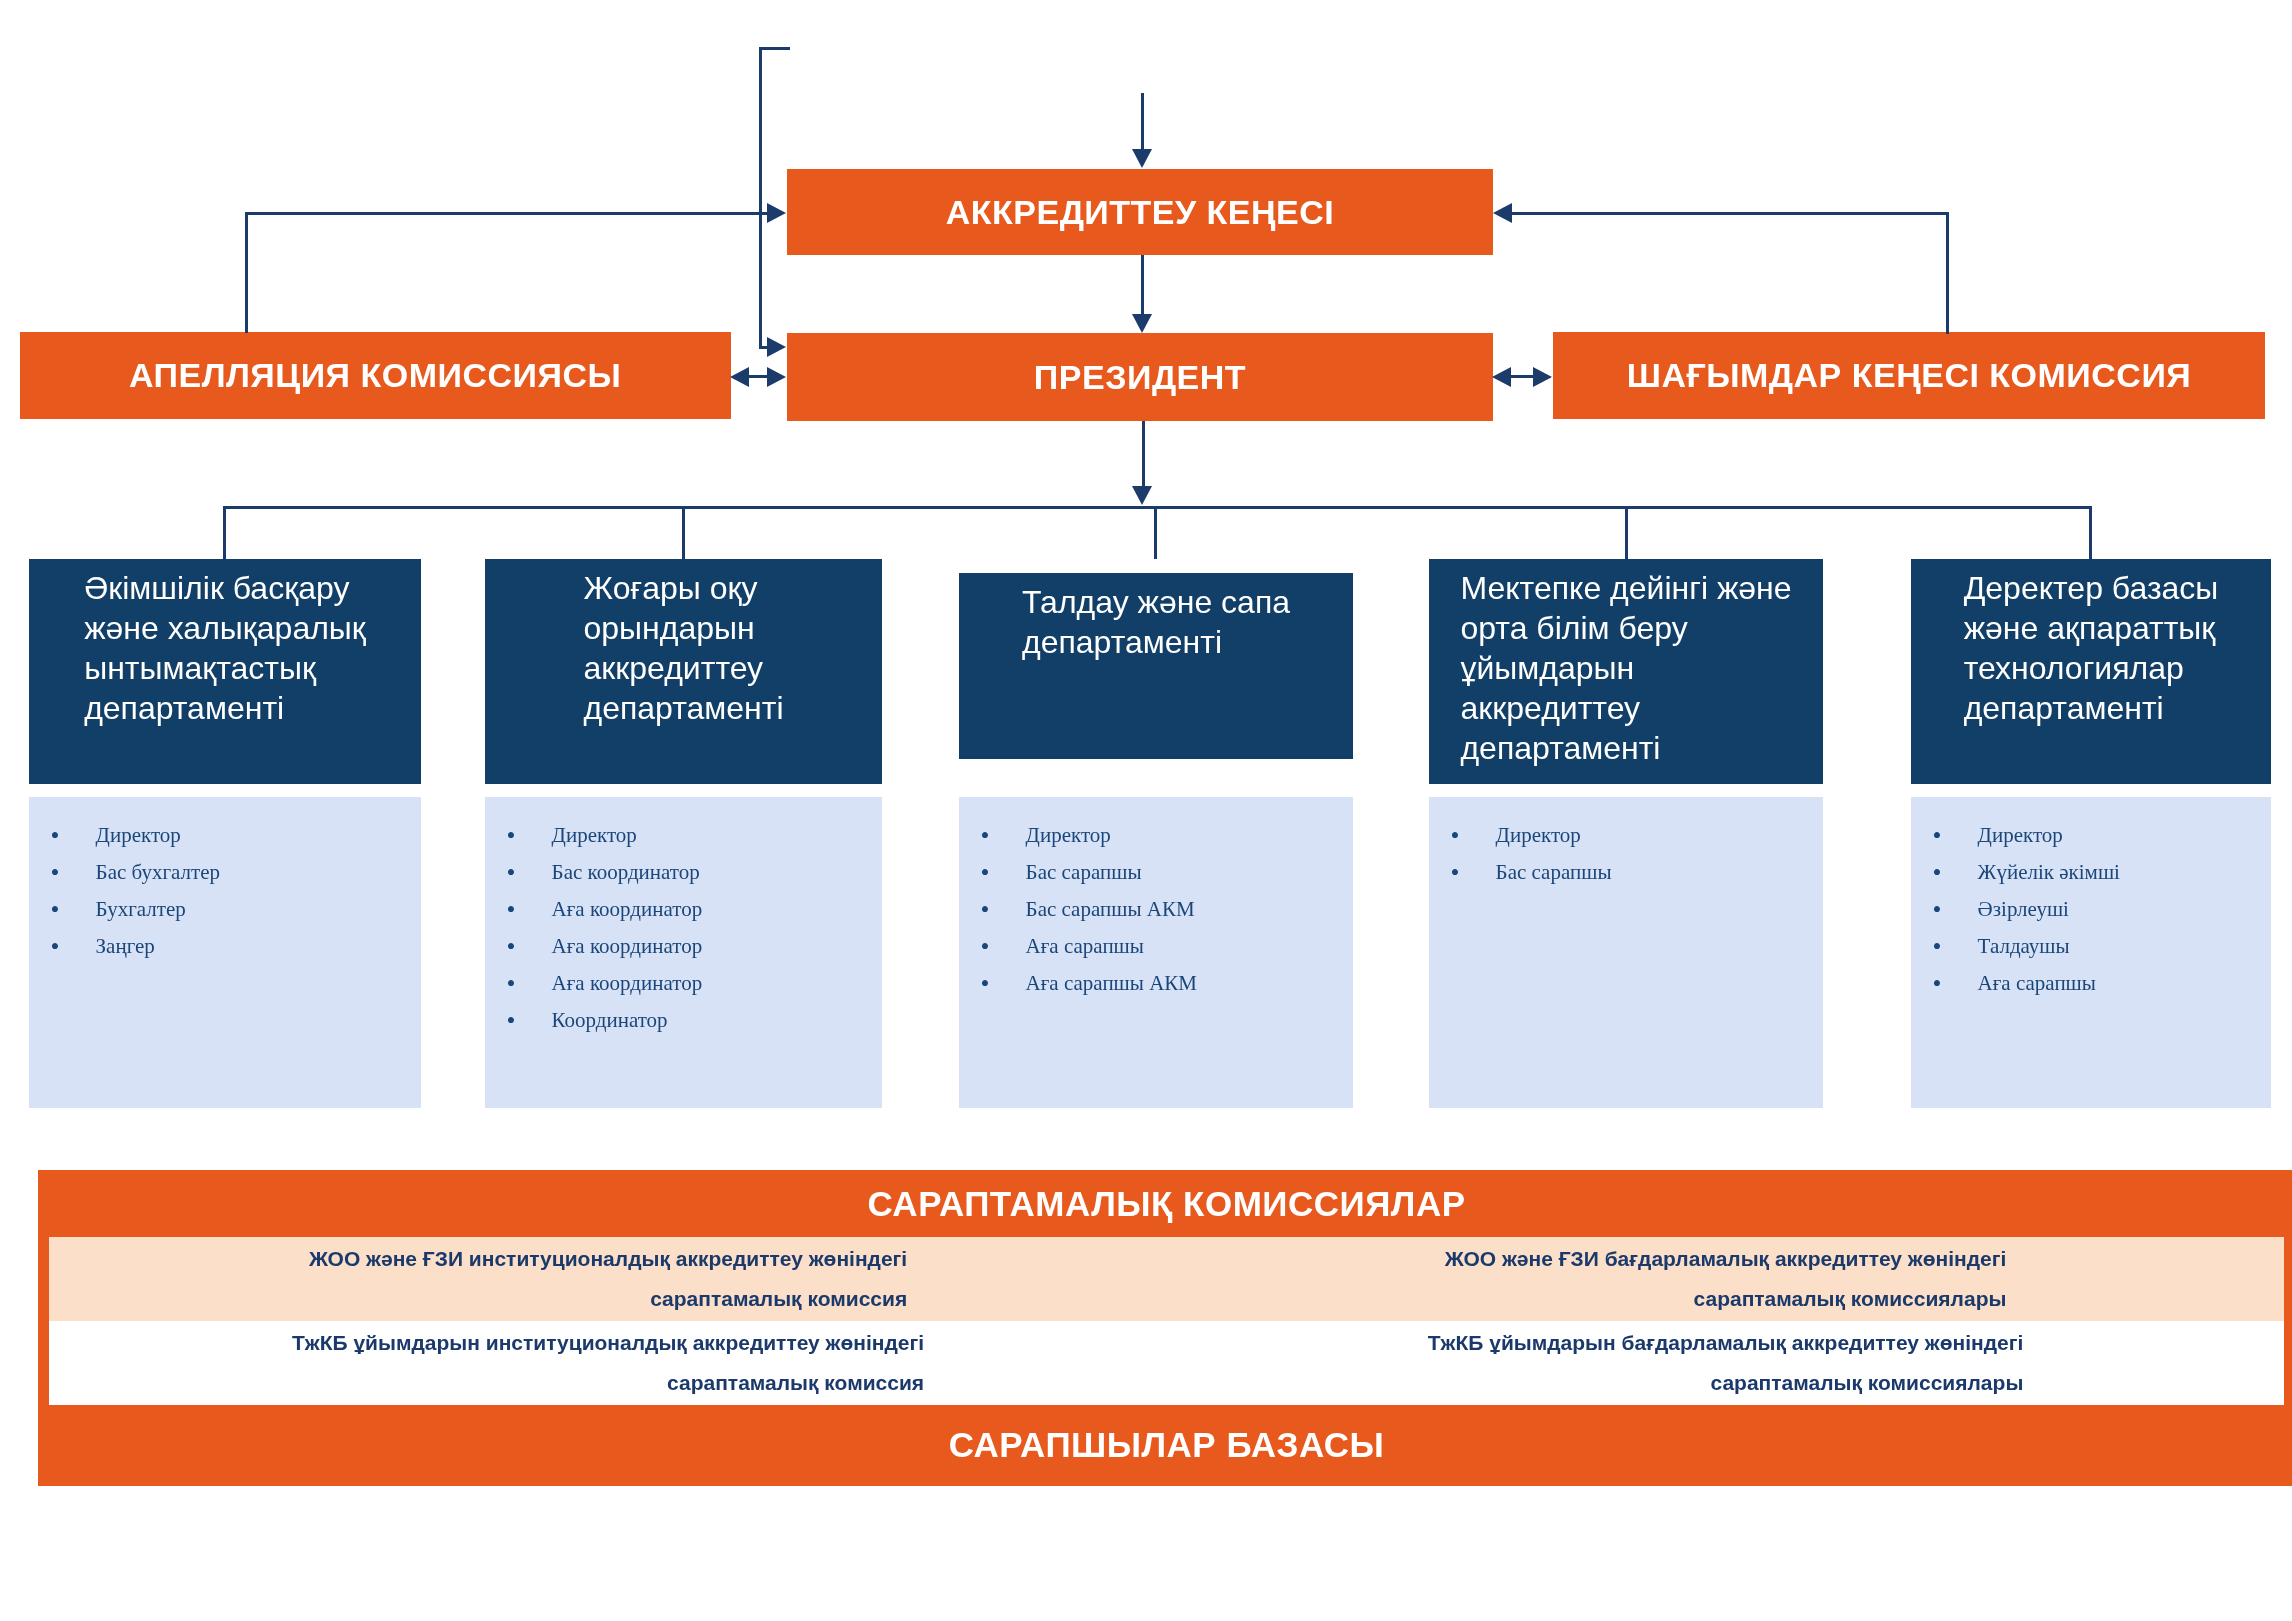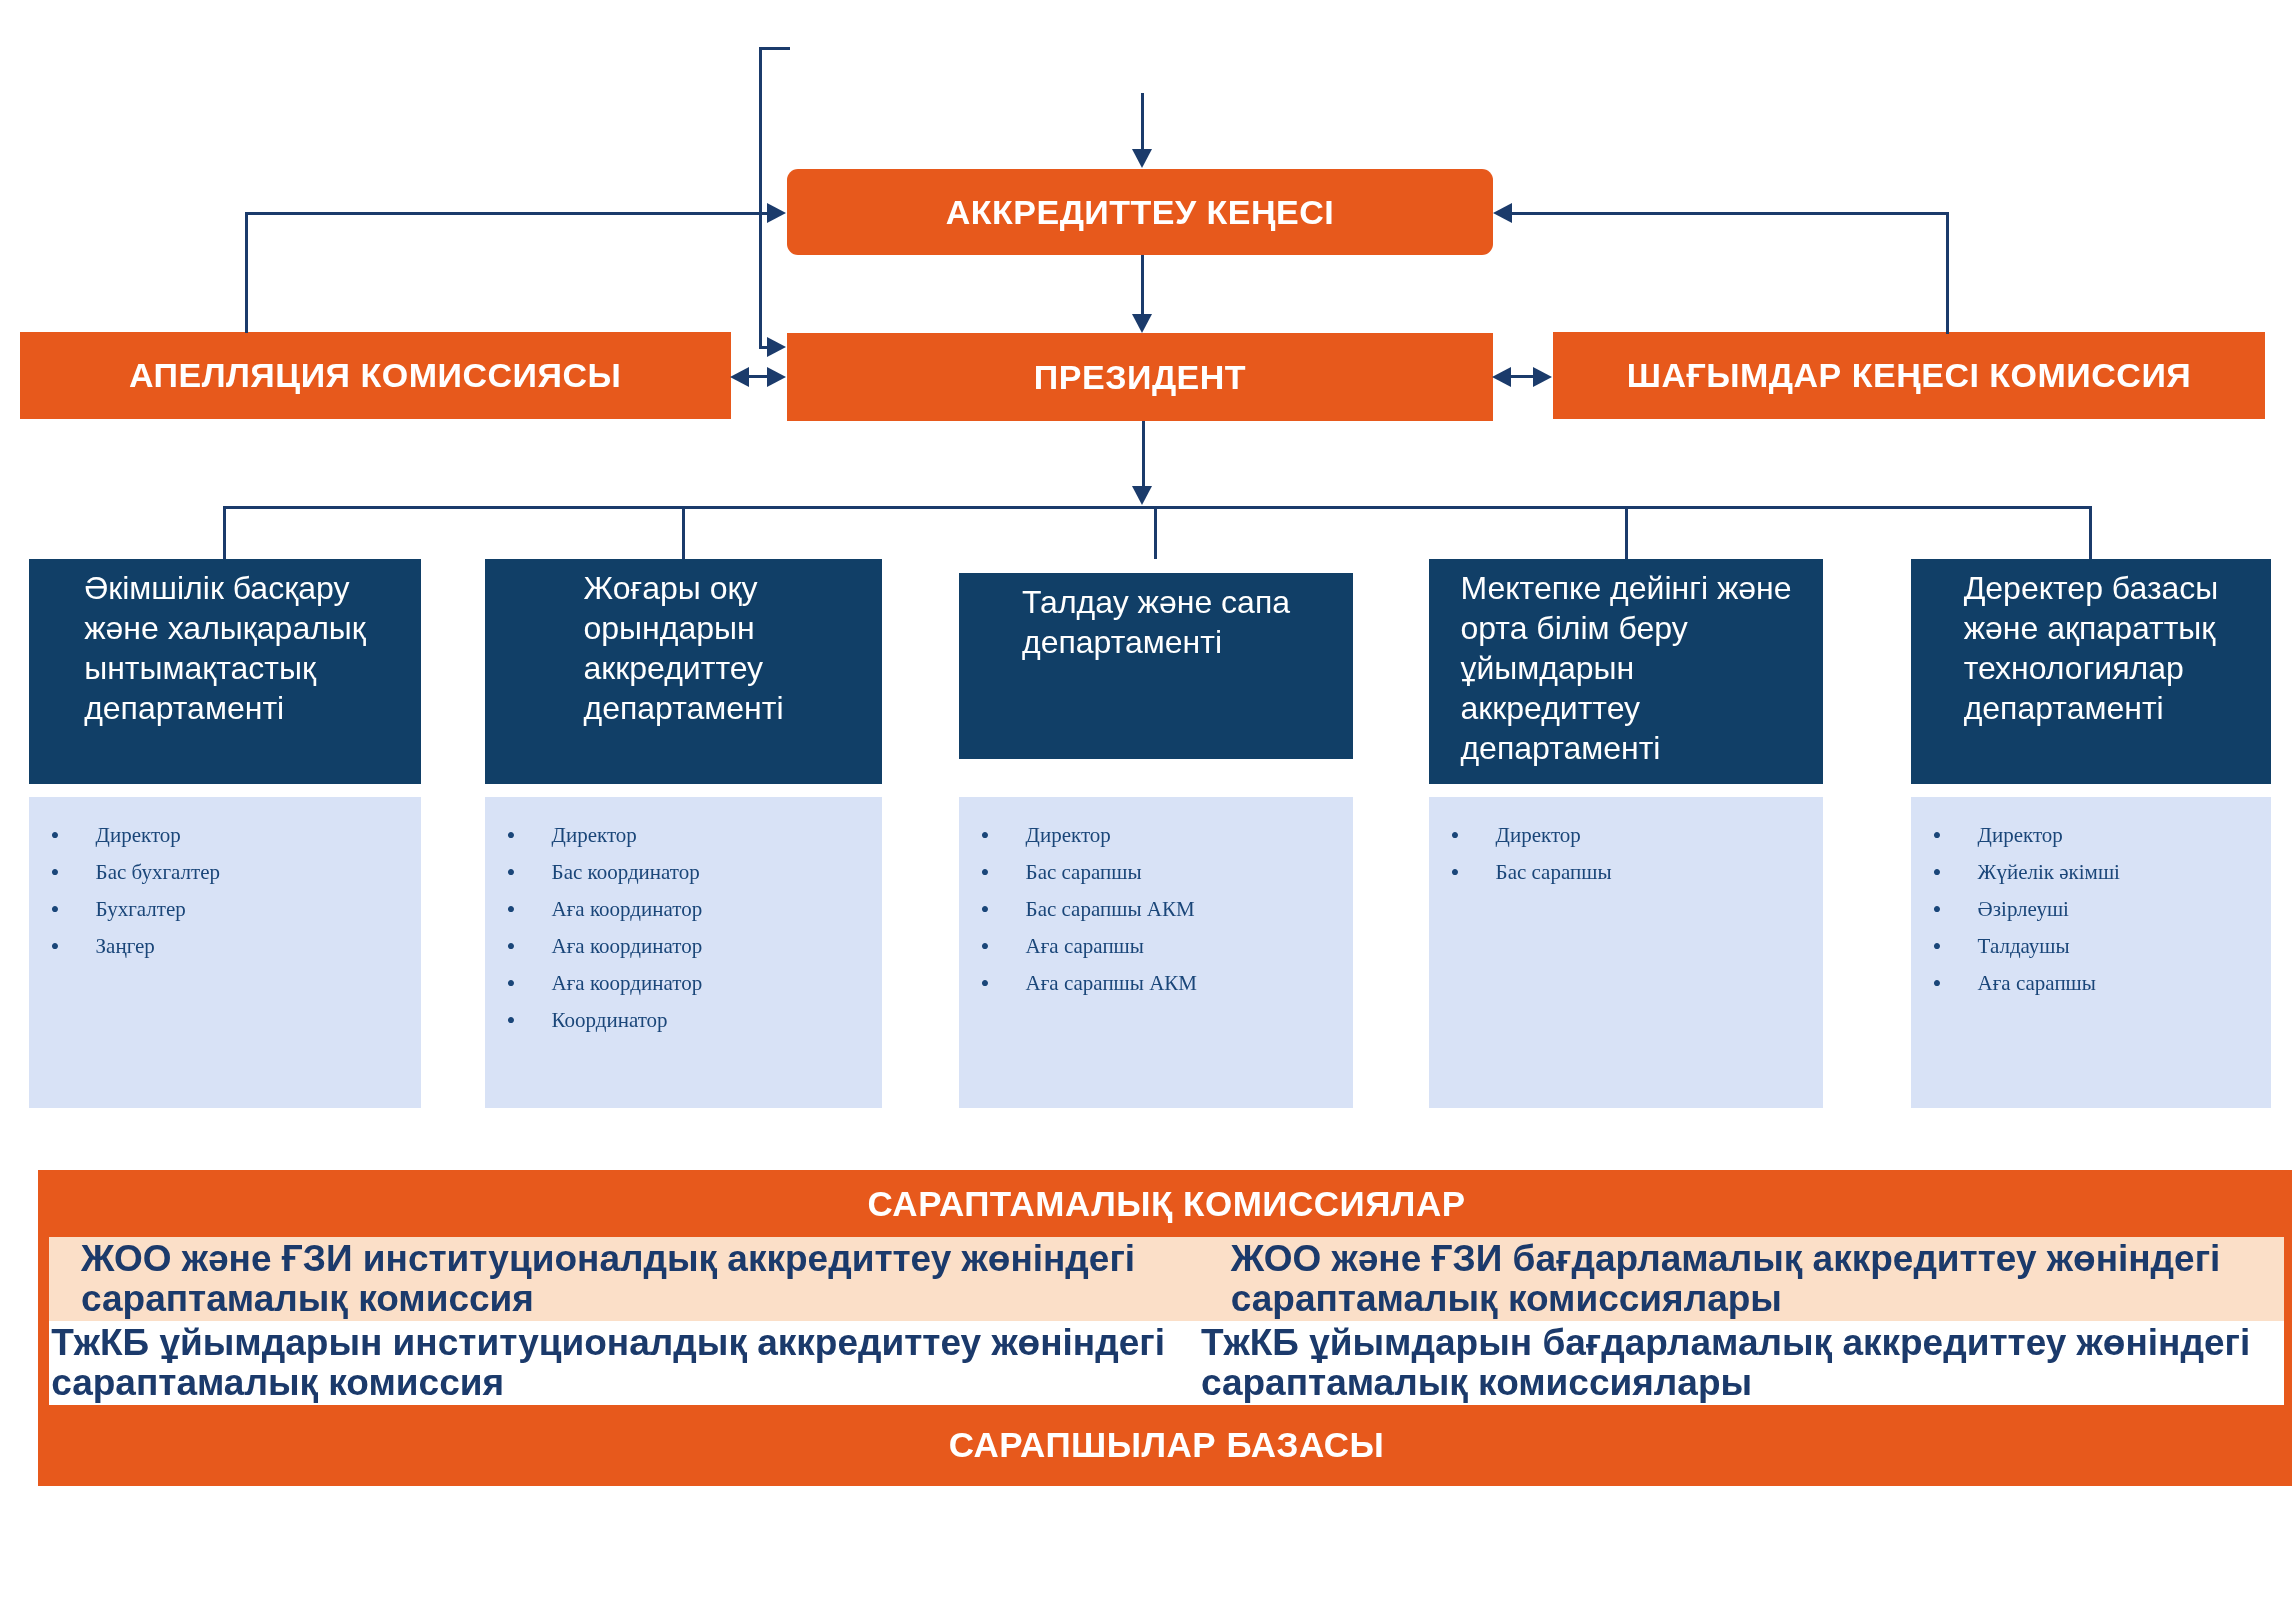--- a/index.html
+++ b/index.html
@@ -75,33 +75,33 @@
     color:#ffffff;font-weight:700;font-size:35px;letter-spacing:0.5px;
     text-align:center;
   }
   .commission-row{
     position:absolute;left:11.8px;width:2235px;height:84px;
     display:flex;
   }
   .commission-cell{
     flex:1 1 50%;
     display:flex;align-items:center;justify-content:center;
-    text-align:left;
+    text-align:right;
     color:var(--text-navy);
-    font-weight:700;font-size:37px;line-height:40px;
+    font-weight:700;font-size:21px;line-height:40px;
     white-space:pre-line;
   }
 </style>
 </head>
 <body>
 
 <div class="canvas">
 
 
-  <div class="obox" style="left:787px;top:169px;width:706px;height:86px;border-radius:11px;">АККРЕДИТТЕУ КЕҢЕСІ</div>
+  <div class="obox" style="left:787px;top:169px;width:706px;height:86px;">АККРЕДИТТЕУ КЕҢЕСІ</div>
 
   <div class="obox" style="left:19.6px;top:332px;width:711px;height:87px;">АПЕЛЛЯЦИЯ КОМИССИЯСЫ</div>
 
   <div class="obox" style="left:787px;top:333px;width:706px;height:88px;">ПРЕЗИДЕНТ</div>
 
   <div class="obox" style="left:1553px;top:332px;width:712px;height:87px;">ШАҒЫМДАР КЕҢЕСІ КОМИССИЯ</div>
 
   <div>
     <div class="line" style="left:1141px;top:93px;width:2.9px;height:59px;"></div>
     <div class="ah-down" style="left:1132px;top:149px;"></div>

